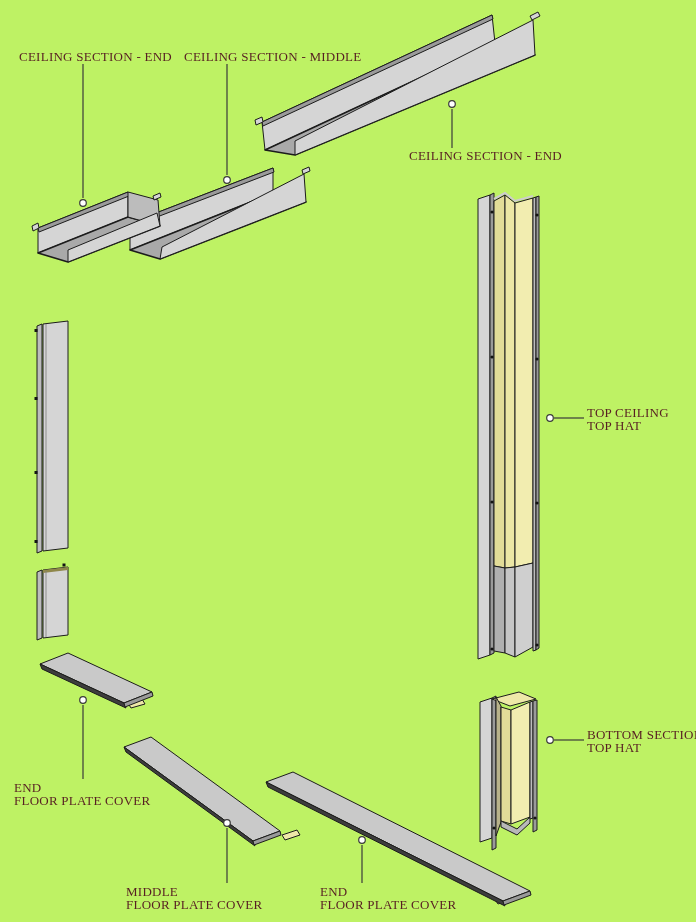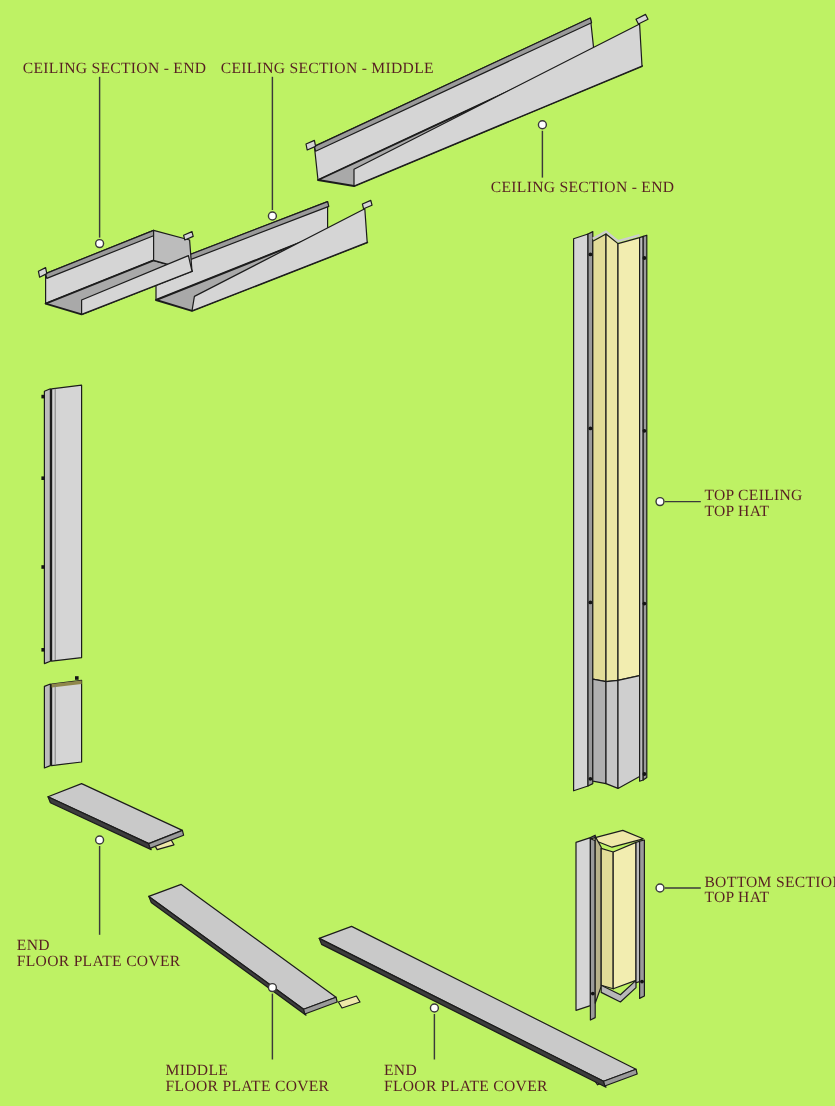--- a/index.html
+++ b/index.html
@@ -167,21 +167,21 @@
     <span>TOP HAT</span>
   </div>
   <div class="label" style="left: 587px; top: 728px; color: rgb(87, 31, 34);">
     <span>BOTTOM SECTION</span>
     <span>TOP HAT</span>
   </div>
   <div class="label" style="left: 14px; top: 781px; color: rgb(87, 31, 34);">
     <span>END</span>
     <span>FLOOR PLATE COVER</span>
   </div>
-  <div class="label" style="left: 126px; top: 885px; color: rgb(87, 31, 34); margin-left: 12px;">
+  <div class="label" style="left: 126px; top: 885px; color: rgb(87, 31, 34);">
     <span>MIDDLE</span>
     <span>FLOOR PLATE COVER</span>
   </div>
   <div class="label" style="left: 320px; top: 885px; color: rgb(87, 31, 34);">
     <span>END</span>
     <span>FLOOR PLATE COVER</span>
   </div>
 
 </div>
 

